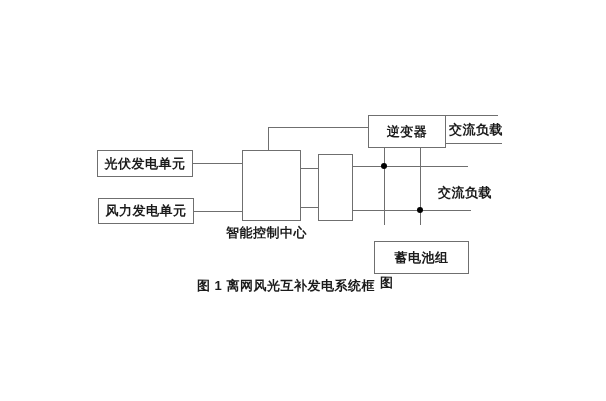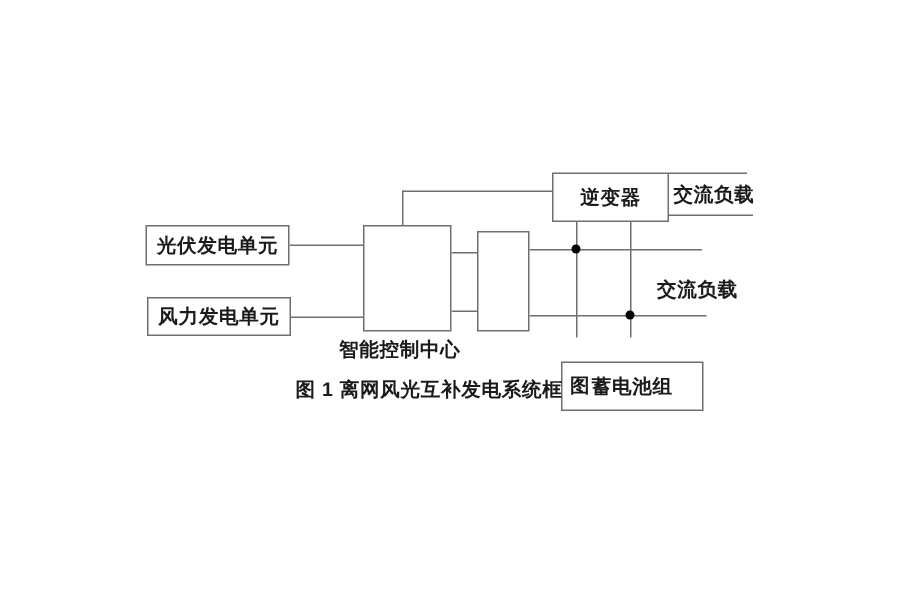--- a/index.html
+++ b/index.html
@@ -39,21 +39,21 @@
     font-weight: bold;
     letter-spacing: 0.5px;
     white-space: nowrap;
     font-family: Liberation Serif, serif;
   }
   .lbl-center { text-align: left; }
   .mosfet-l1 { font-size: 10px; line-height: 10px; letter-spacing: 0px; }
   .mosfet-l2 { font-size: 13px; line-height: 13px; }
   .caption {
     position: absolute;
-    left: 197px; top: 251px;
+    left: 197px; top: 277px;
     font-size: 13px;
     font-weight: bold;
     letter-spacing: 0.5px;
     white-space: nowrap;
   }
   .caption .tail { position: relative; top: -3px; margin-left: 5px; }
 
   
   #pv-box       { left: 97px;  top: 150px; width: 96px; height: 27px; }
   #wind-box     { left: 98px;  top: 198px; width: 96px; height: 26px; }

